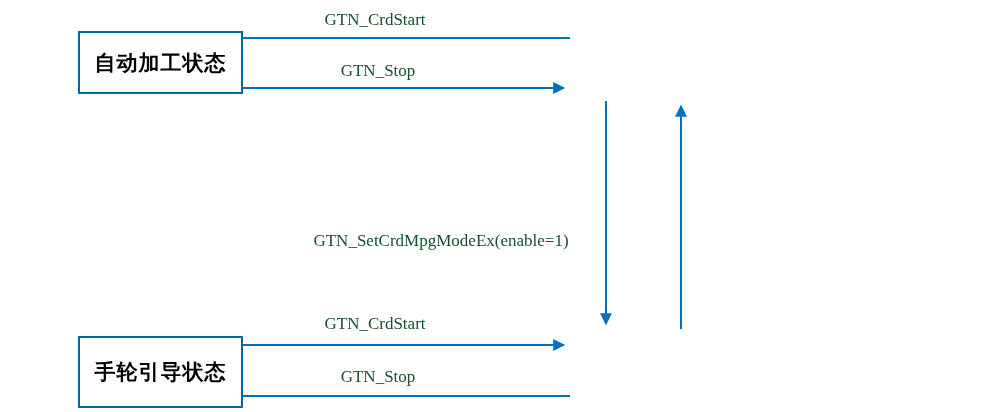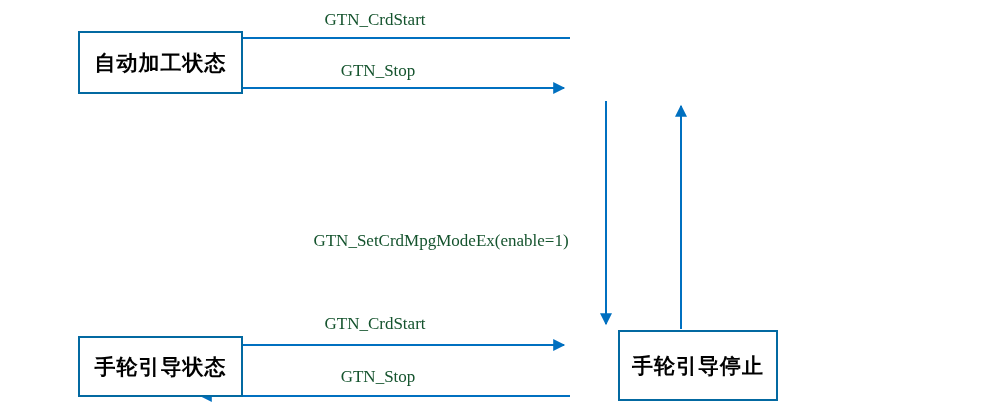--- a/index.html
+++ b/index.html
@@ -38,21 +38,21 @@
   }
   .edge-label {
     position: absolute;
     transform: translateX(-50%);
     font-size: 17px;
     color: #14532d;
     white-space: nowrap;
   }
   .node-auto-run  { left: 30px;  top: 31px;  width: 165px; height: 63px; }
   .node-auto-stop { left: 570px; top: 25px;  width: 160px; height: 75px; }
-  .node-mpg-run   { left: 30px;  top: 336px; width: 165px; height: 61px; align-items: center; }
+  .node-mpg-run   { left: 30px;  top: 336px; width: 165px; height: 72px; align-items: center; }
   .node-mpg-stop  { left: 570px; top: 330px; width: 160px; height: 71px; }
   .lbl-top-crdstart    { left: 375px; top: 10px;  }
   .lbl-top-stop        { left: 378px; top: 61px;  }
   .lbl-enable1         { left: 441px; top: 200px; margin-top: 31px; }
   .lbl-enable0         { left: 843px; top: 200px; }
   .lbl-bottom-crdstart { left: 375px; top: 314px; }
   .lbl-bottom-stop     { left: 378px; top: 367px; }
 </style>
 </head>
 <body>
@@ -72,23 +72,20 @@
     <line x1="195" y1="345" x2="564" y2="345" marker-end="url(#arrowhead)"></line>
     <line x1="570" y1="396" x2="201" y2="396" marker-end="url(#arrowhead)"></line>
   </svg>
 
   <div class="node node-auto-run">
     <span>自动加工状态</span>
   </div>
   <div class="node node-mpg-run">
     <span>手轮引导状态</span>
   </div>
-  <div class="node node-mpg-stop">
-    <span>手轮引导停止</span>
-  </div>
 
   <div class="edge-label lbl-top-crdstart">GTN_CrdStart</div>
   <div class="edge-label lbl-top-stop">GTN_Stop</div>
   <div class="edge-label lbl-enable1">GTN_SetCrdMpgModeEx(enable=1)</div>
   <div class="edge-label lbl-bottom-crdstart">GTN_CrdStart</div>
   <div class="edge-label lbl-bottom-stop">GTN_Stop</div>
 
 </div>
 
 </body></html>

